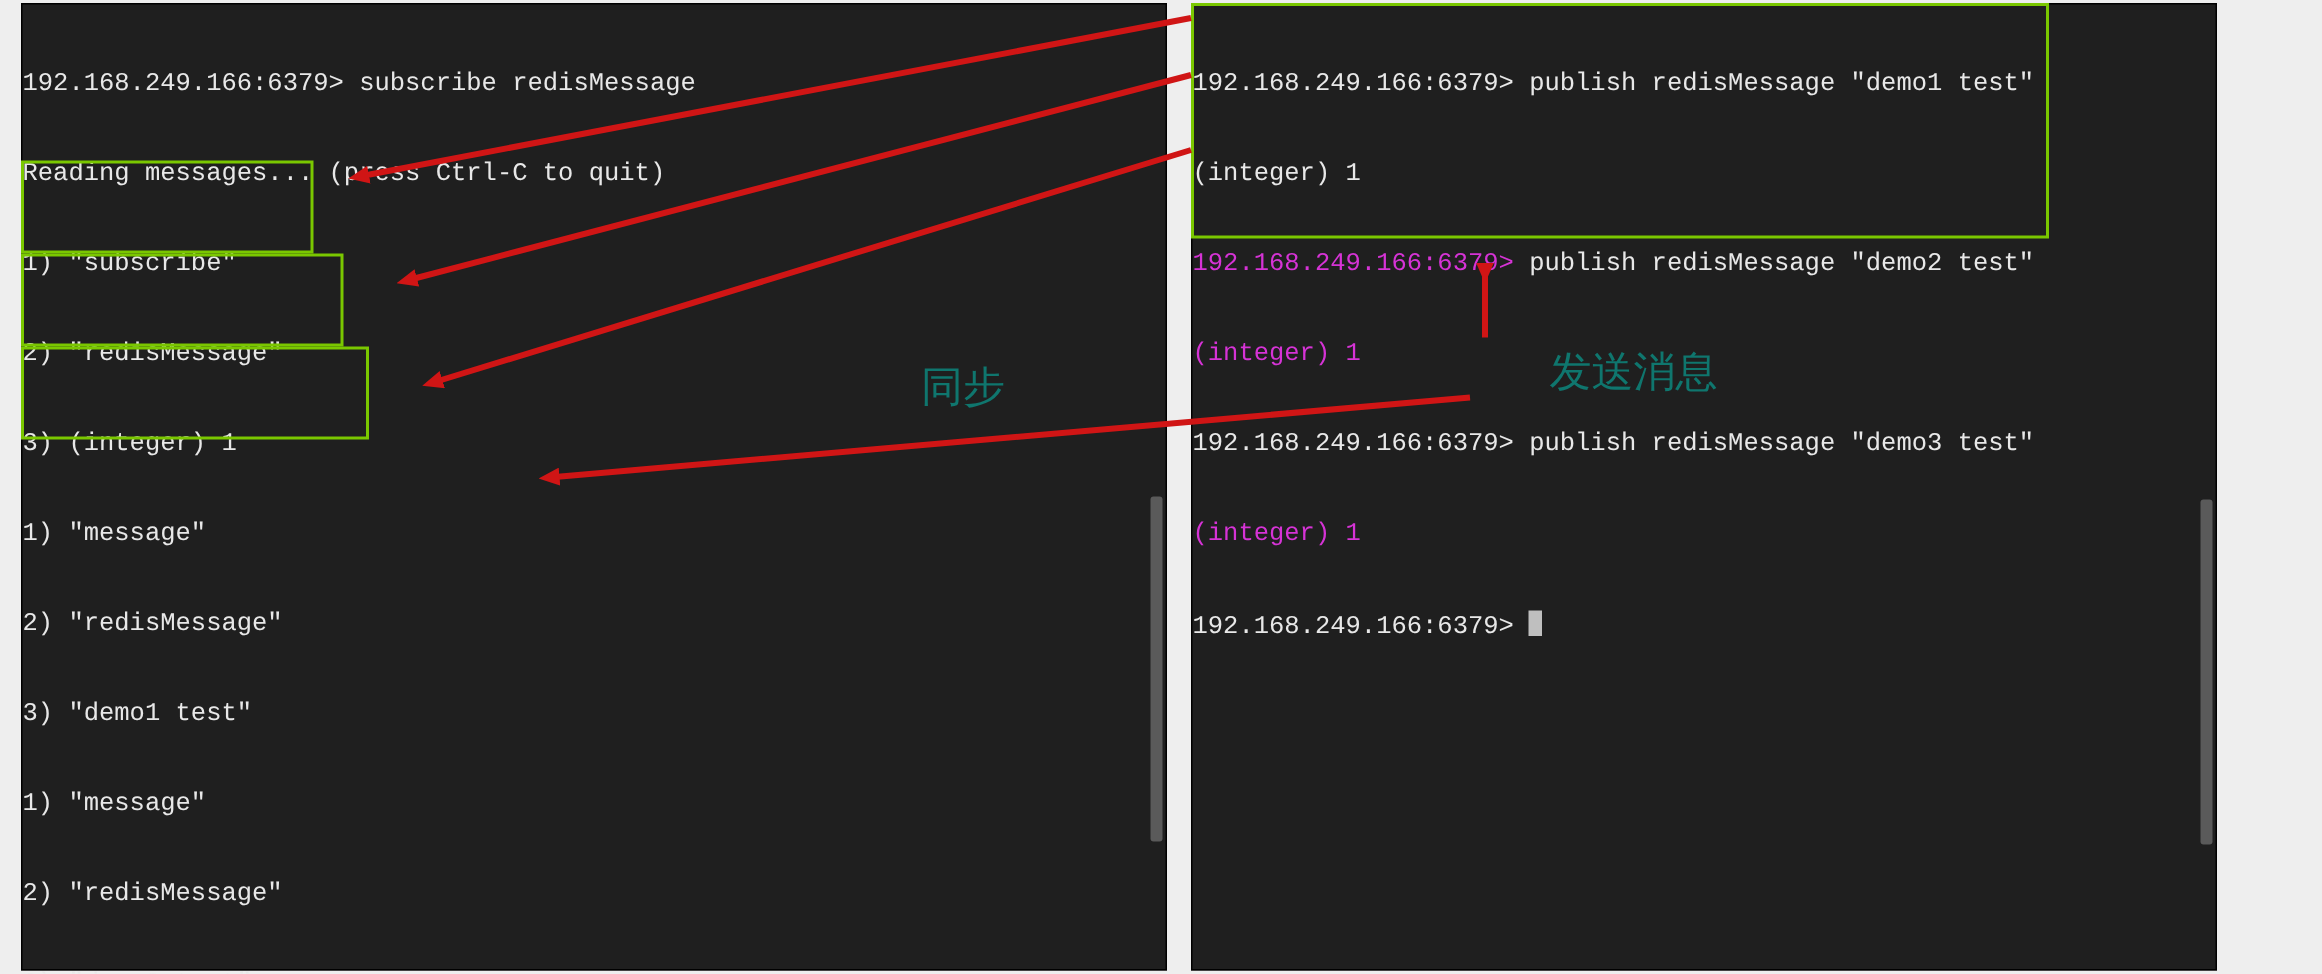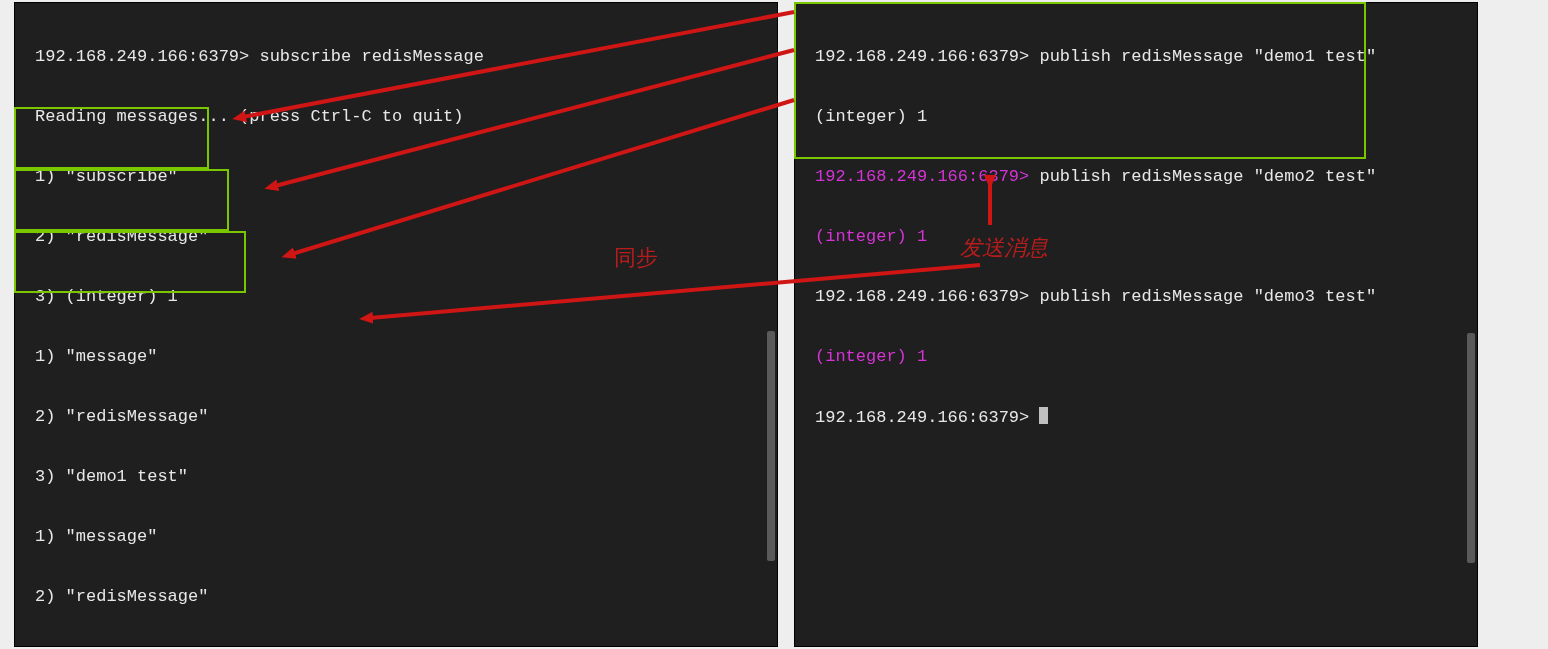--- a/index.html
+++ b/index.html
@@ -18,21 +18,21 @@
     position: relative;
     width: 1548px;
     height: 649px;
   }
 
   .term {
     position: absolute;
     background: #1f1f1f;
     color: #e8e8e8;
     border: 1px solid #000;
-    padding: 4px 6px 4px 20px;
+    padding: 4px 6px 4px 0;
     white-space: pre;
   }
 
   .term-left {
     left: 14px;
     top: 2px;
     width: 764px;
     height: 645px;
   }
   .term-right {
@@ -62,27 +62,27 @@
     background: transparent;
   }
   .hl1 { left: 14px;  top: 107px; width: 195px; height: 62px; }
   .hl2 { left: 14px;  top: 169px; width: 215px; height: 62px; }
   .hl3 { left: 14px;  top: 231px; width: 232px; height: 62px; }
   .hlR { left: 794px; top: 2px;   width: 572px; height: 157px; }
 
   
   .anno {
     position: absolute;
-    color: #b91c1c;
+    color: #0f766e;
     font-family: "Microsoft YaHei", "SimSun", sans-serif;
-    font-size: 22px;
+    font-size: 28px;
     pointer-events: none;
   }
   .anno-sync  { left: 614px;  top: 248px; }
-  .anno-send  { left: 960px;  top: 238px; font-style: italic; }
+  .anno-send  { left: 1033px;  top: 238px; }
 
   
   svg.arrows {
     position: absolute;
     left: 0;
     top: 0;
     width: 1548px;
     height: 649px;
     pointer-events: none;
   }

